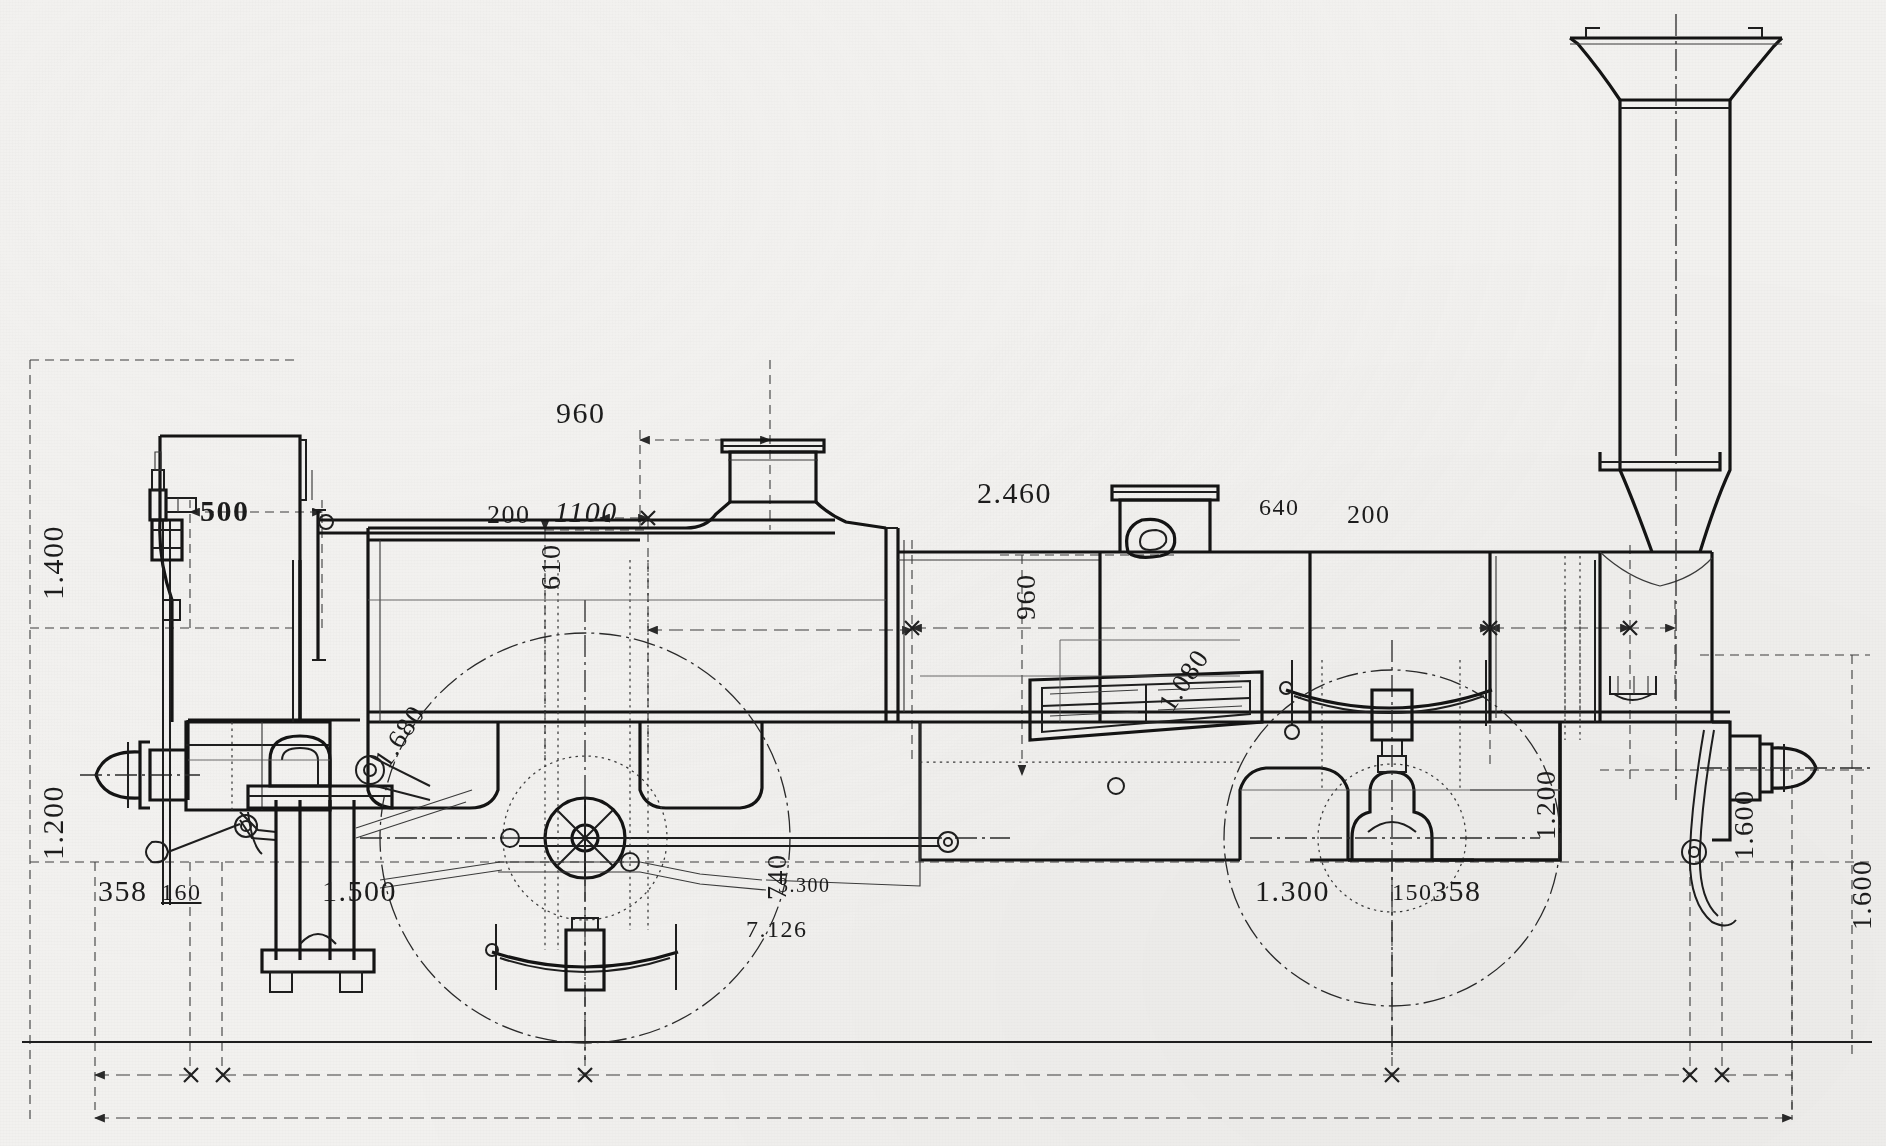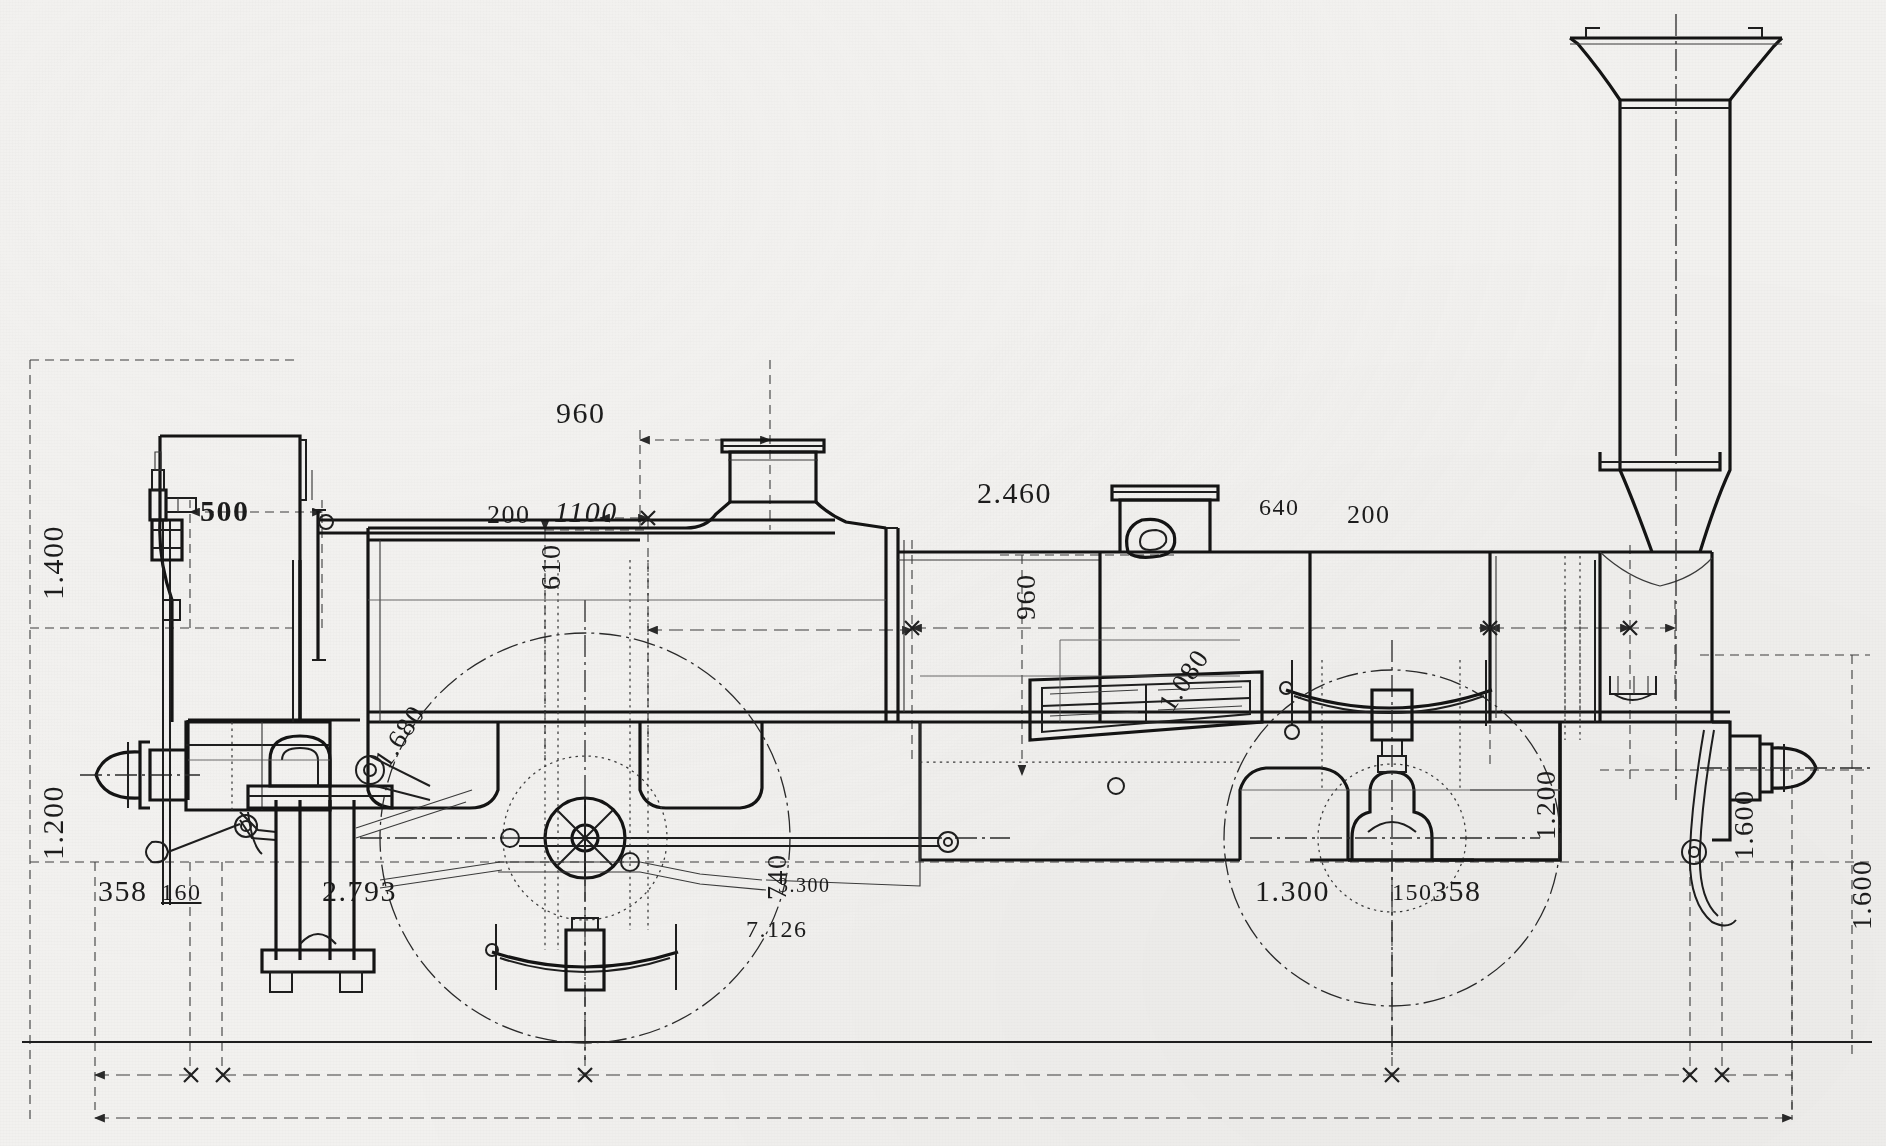--- a/index.html
+++ b/index.html
@@ -439,21 +439,21 @@
   <div class="dimtext" style="left:1347px; top:500px; font-size:26px;">200</div>
 
   <div class="dimtext" style="left:368px; top:756px; font-size:27px; transform:rotate(-56deg); transform-origin:0 0;">1.680</div>
 
   <div class="dimtext" style="left:1152px; top:700px; font-size:27px; transform:rotate(-56deg); transform-origin:0 0;">1.080</div>
 
   <div class="dimtext" style="left:98px; top:874px; font-size:30px;">358</div>
 
   <div class="dimtext" style="left:161px; top:879px; font-size:24px;text-decoration:underline;">160</div>
 
-  <div class="dimtext" style="left:322px; top:874px; font-size:30px;">2.793</div>
+  <div class="dimtext" style="left:322px; top:874px; font-size:30px;">1.500</div>
 
   <div class="dimtext" style="left:778px; top:874px; font-size:20px;">3.300</div>
 
   <div class="dimtext" style="left:1255px; top:874px; font-size:30px;">1.300</div>
 
   <div class="dimtext" style="left:1392px; top:879px; font-size:24px;">150</div>
 
   <div class="dimtext" style="left:1432px; top:874px; font-size:30px;">358</div>
 
   <div class="dimtext" style="left:746px; top:916px; font-size:24px;">7.126</div>

